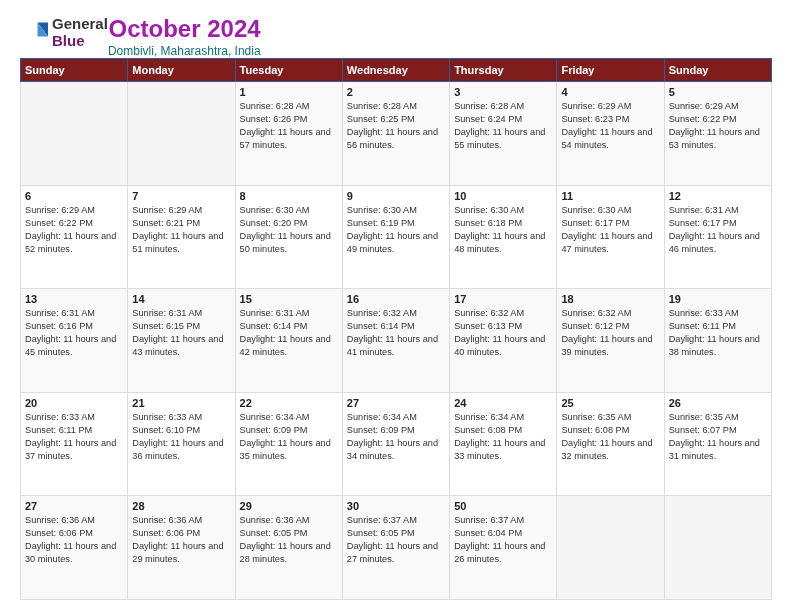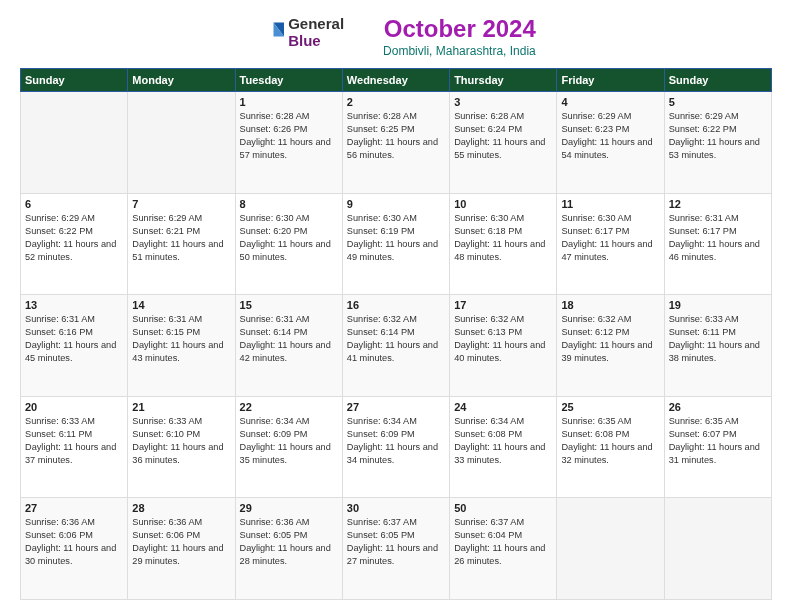--- a/index.html
+++ b/index.html
@@ -12,24 +12,22 @@
     }
     .page {
       width: 792px;
       height: 612px;
       padding: 16px 20px 12px 20px;
       display: flex;
       flex-direction: column;
     }
     .header {
       display: flex;
-      justify-content: center;
+      justify-content: flex-start;
       align-items: flex-start;
-      margin-bottom: 10px;
-      gap: 39px;
     }
     .logo {
       display: flex;
       align-items: center;
       gap: 4px;
     }
     .logo-text {
       display: flex;
       flex-direction: column;
       line-height: 1.1;
@@ -62,21 +60,21 @@
       color: #0f766e;
       margin-top: 2px;
     }
     .calendar {
       width: 100%;
       border-collapse: collapse;
       flex: 1;
       font-size: 10px;
     }
     .calendar thead th {
-      background-color: #14532d;
+      background-color: #7f1d1d;
       color: #fff;
       padding: 5px 4px;
       text-align: left;
       font-size: 11px;
       font-weight: bold;
       border: 1px solid #2a5aa0;
     }
     .calendar tbody td {
       vertical-align: top;
       padding: 4px 4px;

